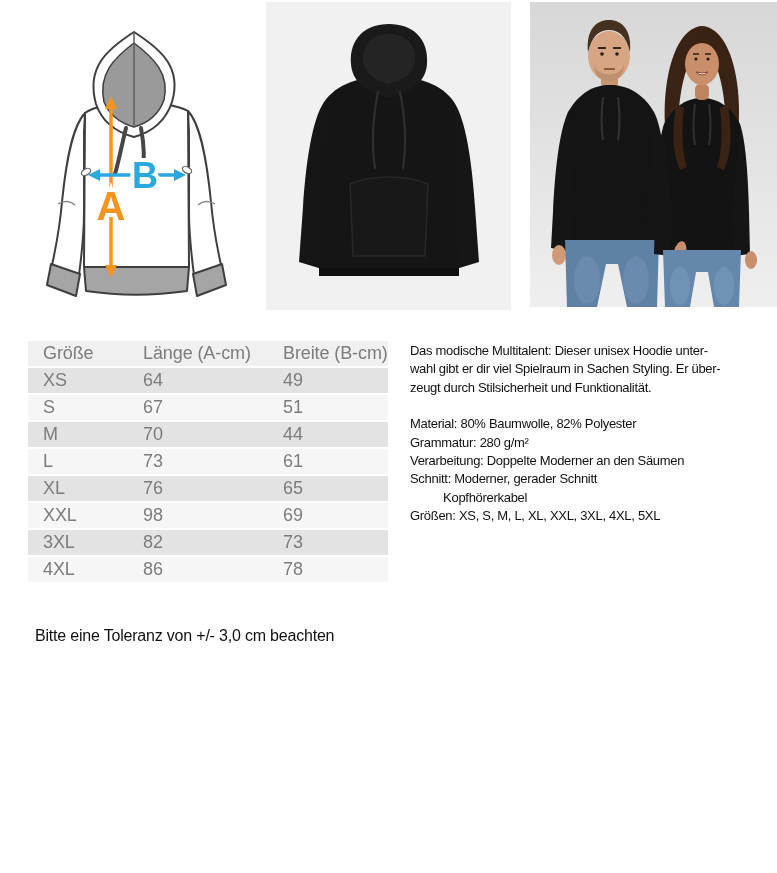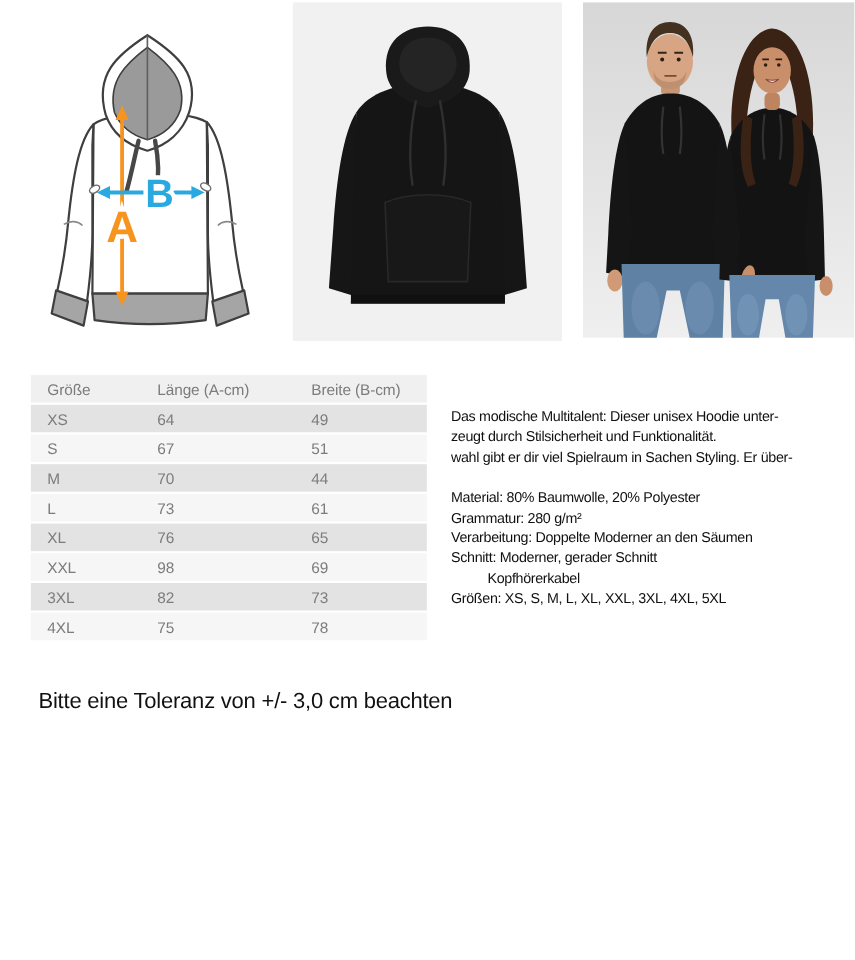--- a/index.html
+++ b/index.html
@@ -22,46 +22,45 @@
     font-family: "Liberation Sans", sans-serif;
     font-weight: bold;
     stroke: #ffffff; stroke-width: 8px; paint-order: stroke;
     text-anchor: middle;
   }
   .label-a { font-size: 40px; }
   .label-b { font-size: 36px; }
 
   .size-table {
     position: absolute; left: 28px; top: 341px; width: 360px;
-    font-size: 14px; color: #7c7c7c; letter-spacing: -0.1px;
+    font-size: 18px; color: #7c7c7c; letter-spacing: -0.1px;
   }
   .t-header, .tr {
     display: grid;
     grid-template-columns: 100px 140px 120px;
     align-items: center;
     height: 25px;
     margin-bottom: 2px;
   }
   .t-header { background: #f0f0f0; }
   .th, .td { padding-left: 15px; white-space: nowrap; }
   .t-body div.tr:nth-of-type(odd)  { background: #e3e3e3; }
   .t-body div.tr:nth-of-type(even) { background: #f6f6f6; }
 
   .description {
     position: absolute; left: 410px; top: 342px; width: 360px;
     font-size: 13px; line-height: 18.4px; letter-spacing: -0.3px;
     color: #111111;
-    margin-top: 28px;
   }
   .description .line { white-space: pre; }
   .specs { margin-top: 18px; }
 
   .tolerance {
     position: absolute; left: 35px; top: 627px;
-    font-size: 20px; letter-spacing: -0.2px; color: #111111;
+    font-size: 16px; letter-spacing: -0.2px; color: #111111;
     white-space: nowrap;
   }
 </style>
 </head>
 <body>
 
 <div class="canvas">
 
   <figure class="fig-diagram">
     <svg viewBox="0 0 228 296">
@@ -226,40 +225,40 @@
         </div>
 
         <div class="tr">
           <div class="td">3XL</div>
           <div class="td">82</div>
           <div class="td">73</div>
         </div>
 
         <div class="tr">
           <div class="td">4XL</div>
-          <div class="td">75</div>
+          <div class="td">86</div>
           <div class="td">78</div>
         </div>
 
       </div>
   </div>
 
   <div class="description">
     <div class="intro">
 
         <div class="line">Das modische Multitalent: Dieser unisex Hoodie unter-</div>
 
 
+        <div class="line">wahl gibt er dir viel Spielraum in Sachen Styling. Er über-</div>
+
         <div class="line">zeugt durch Stilsicherheit und Funktionalität.</div>
-
-        <div class="line">wahl gibt er dir viel Spielraum in Sachen Styling. Er über-</div>
       </div>
     <div class="specs">
 
-        <div class="line">Material: 80% Baumwolle, 20% Polyester</div>
+        <div class="line">Material: 80% Baumwolle, 82% Polyester</div>
 
         <div class="line">Grammatur: 280 g/m²</div>
 
         <div class="line">Verarbeitung: Doppelte Moderner an den Säumen</div>
 
         <div class="line">Schnitt: Moderner, gerader Schnitt</div>
 
 
         <div class="line">          Kopfhörerkabel</div>
 

